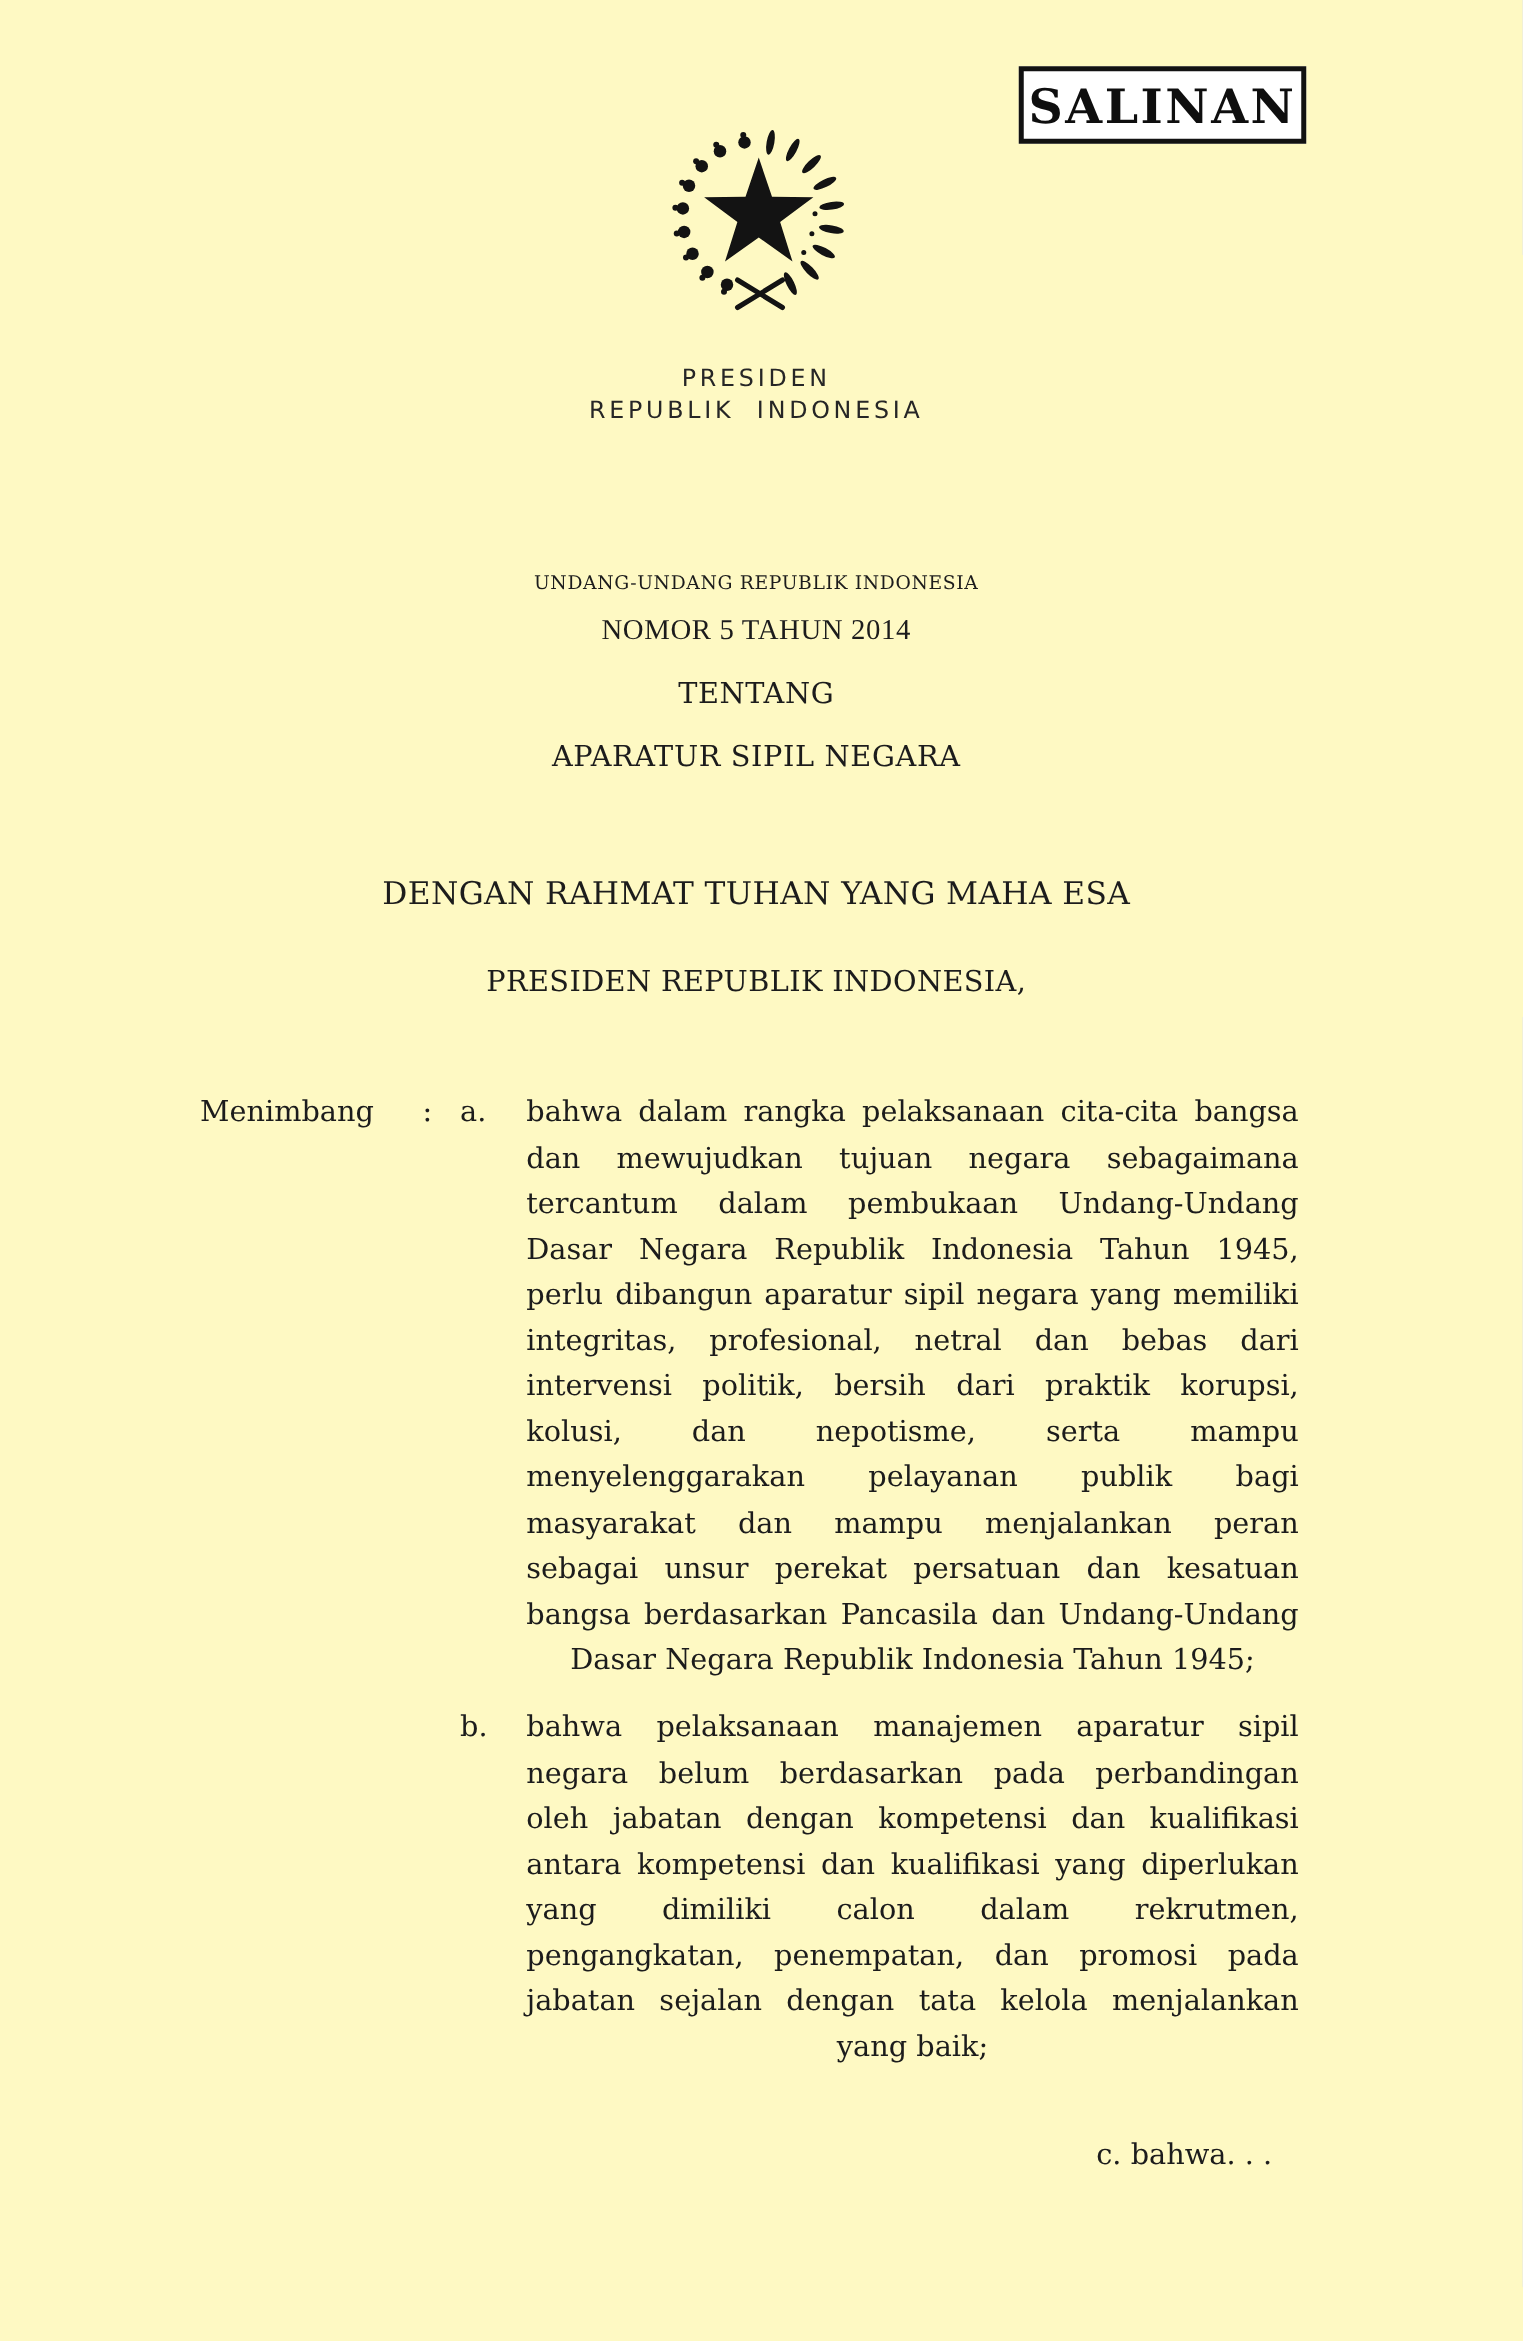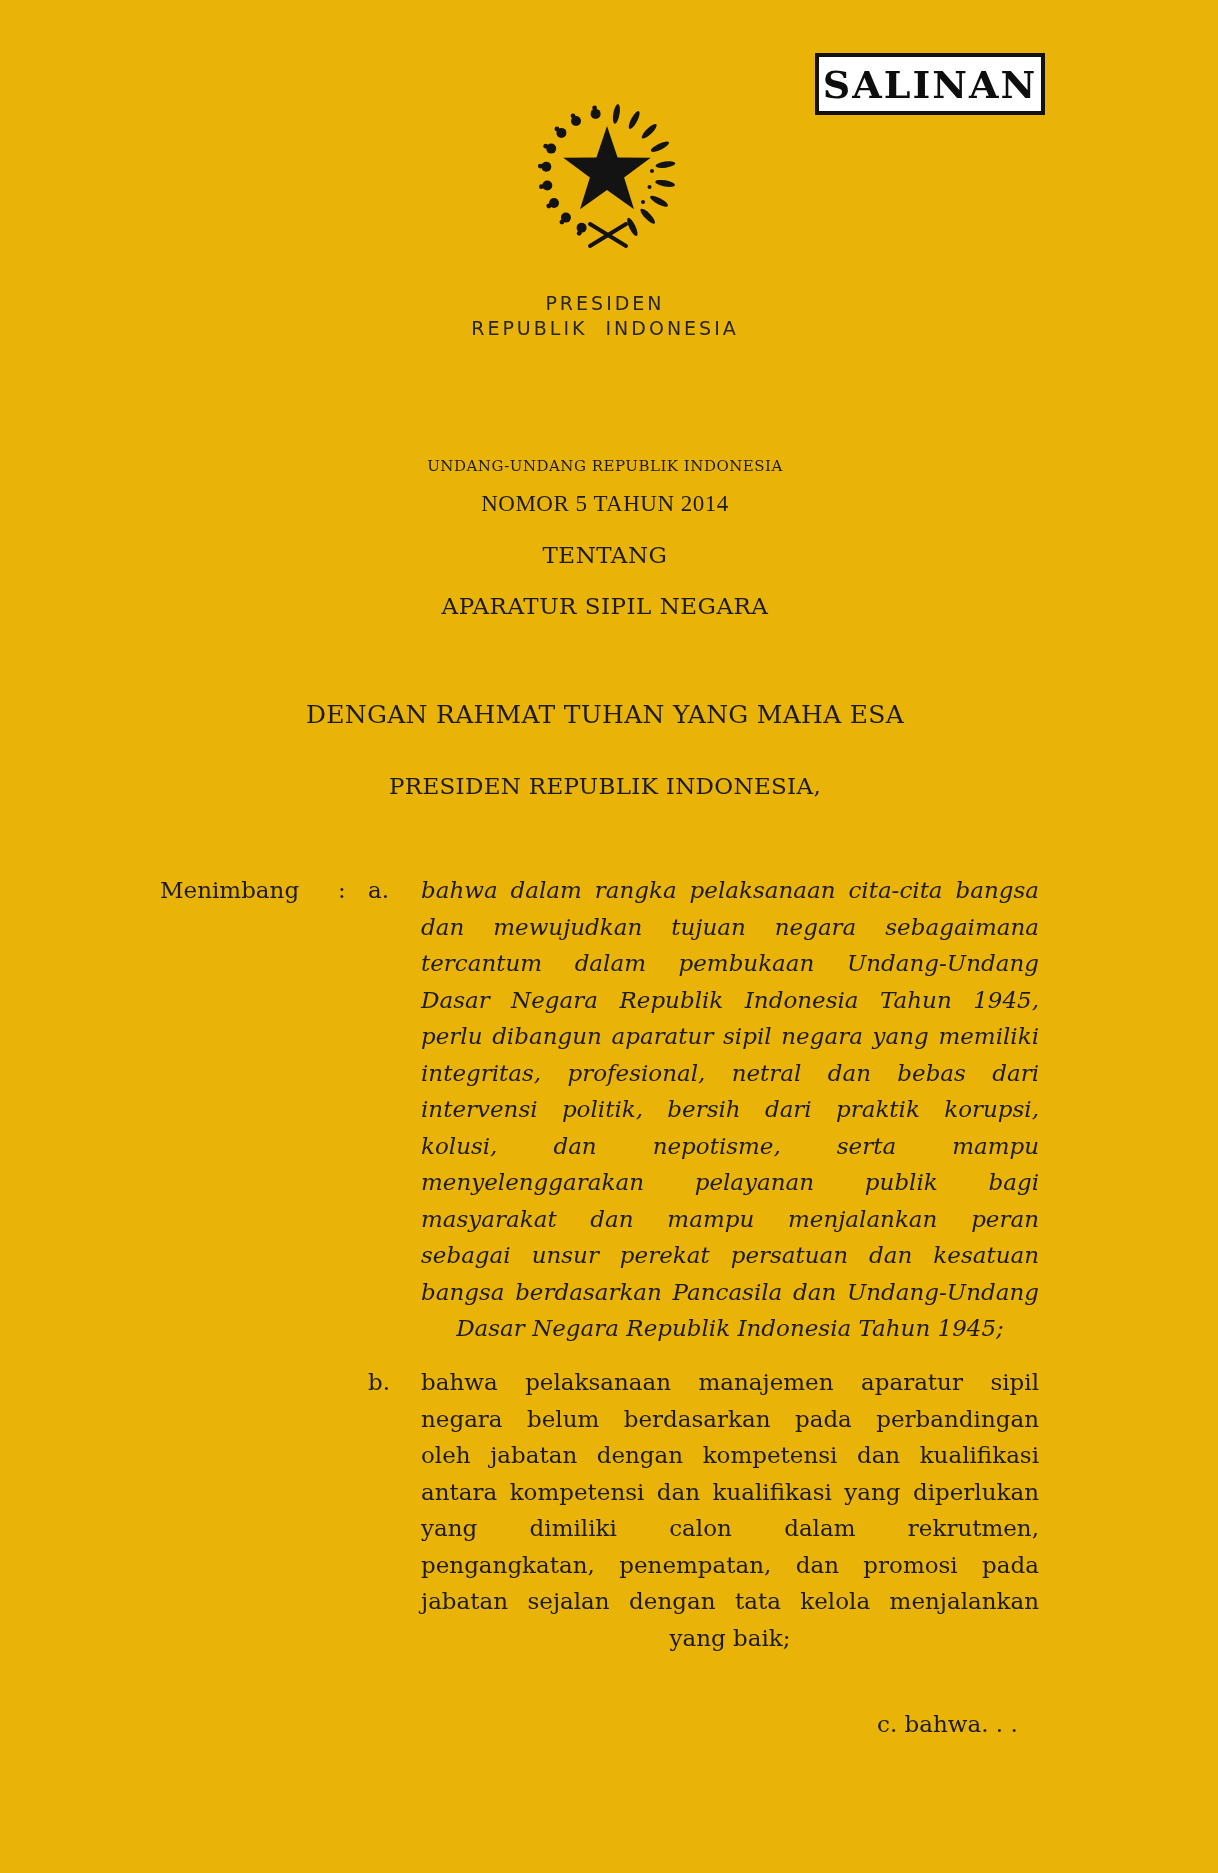--- a/index.html
+++ b/index.html
@@ -1,20 +1,20 @@
 <!DOCTYPE html>
 <html><head>
 <meta charset="utf-8">
 <style>
   html,body{margin:0;padding:0;background:#e8e8e8;}
   .page{
     position:relative;
     width:1218px;height:1873px;
     margin:0 auto;
-    background:#eab308;
+    background:#fef9c3;
     color:#1c1c1c;
     font-family:"DejaVu Serif", serif;
     overflow:hidden;
   }
   .abs{position:absolute;}
   .centered{left:0;width:1210px;text-align:center;margin-top:16px;}
 
   
   .stamp{
     left:815px;top:53px;width:222px;height:54px;
@@ -38,21 +38,21 @@
   .t4{top:577px;font-size:23px;letter-spacing:0.5px;}
   .inv{top:684px;font-size:25px;letter-spacing:0.3px;}
   .auth{top:757px;font-size:23px;letter-spacing:0.3px;}
 
   
   .body-text{font-size:23px;line-height:36.5px;color:#1c1c1c;}
   .label{left:160px;top:872px;}
   .colon{left:338px;top:872px;}
   .letter-a{left:368px;top:872px;}
   .letter-b{left:368px;top:1364px;}
-  .lines-a{left:421px;top:872px;width:618px;font-style:italic;}
+  .lines-a{left:421px;top:872px;width:618px;}
   .lines-b{left:421px;top:1364px;width:618px;}
   .jline{text-align:justify;text-align-last:justify;}
   .lline{text-align:center;}
 
   .catchword{left:877px;top:1710px;font-size:23px;line-height:28px;}
 </style>
 </head>
 <body>
 
 <div class="page">

